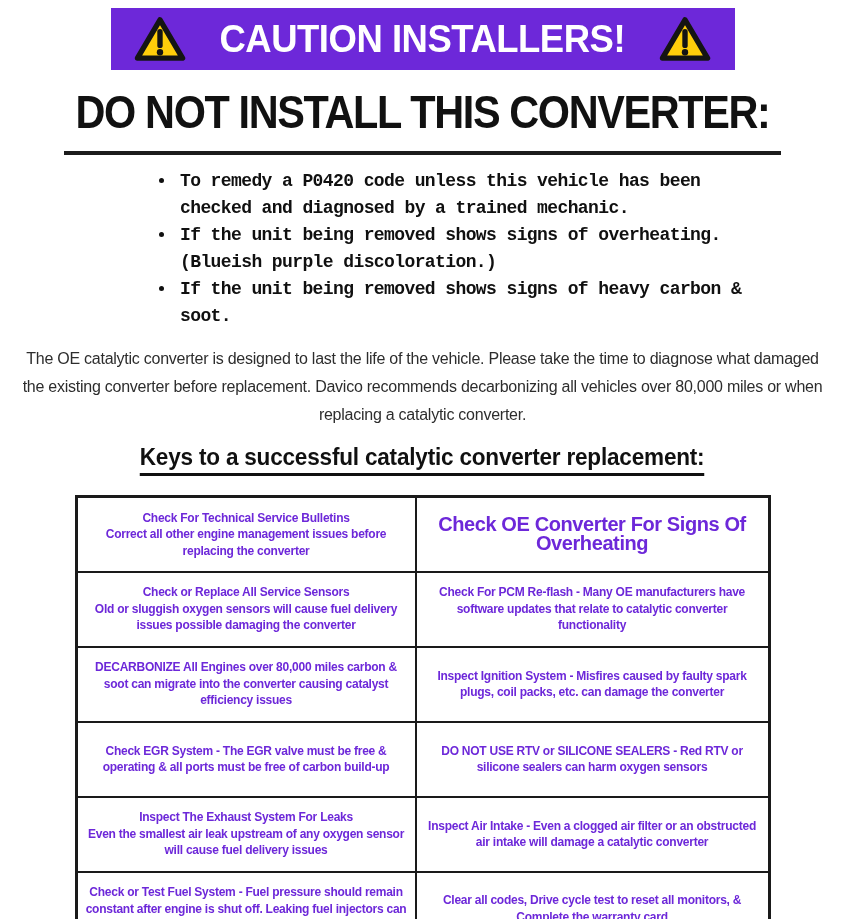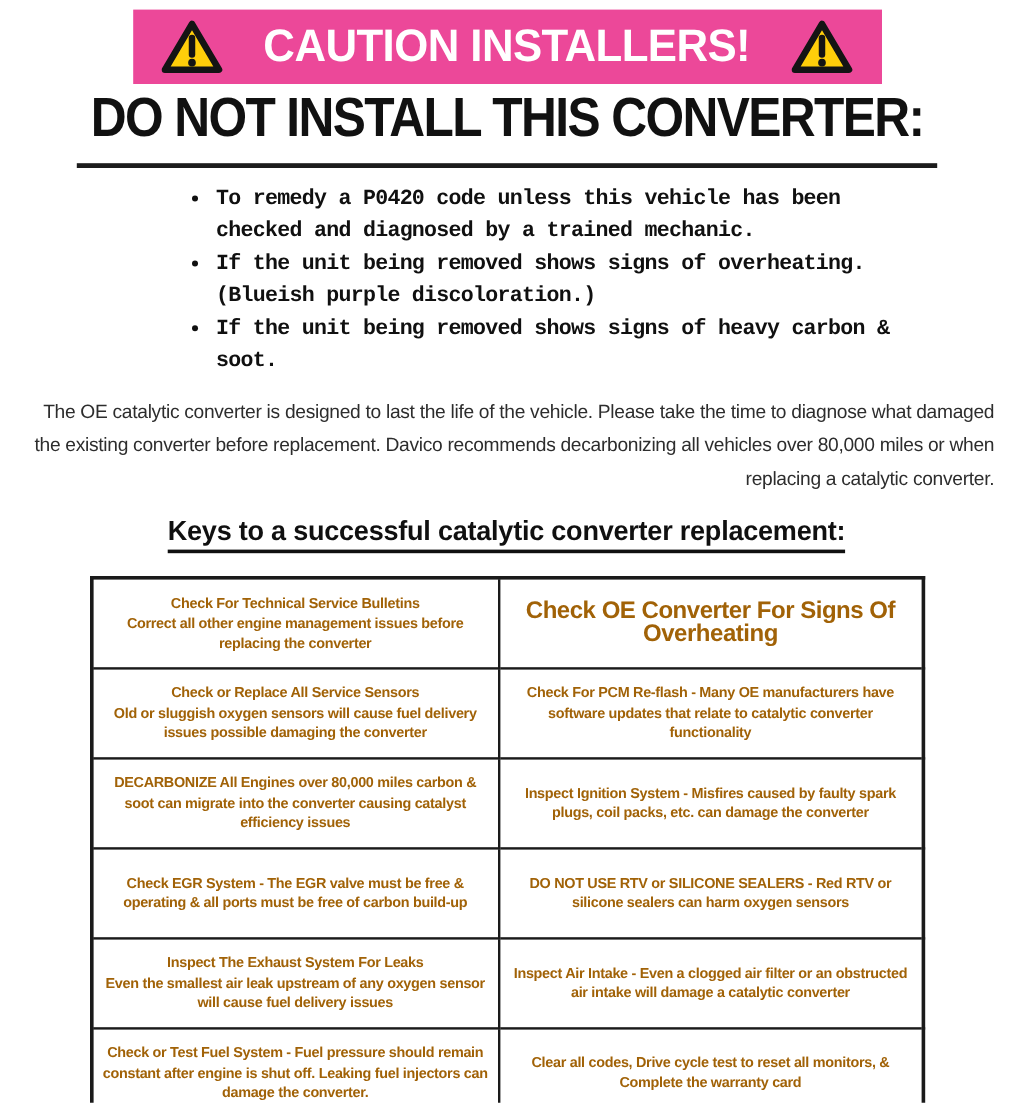--- a/index.html
+++ b/index.html
@@ -3,49 +3,49 @@
 <meta charset="utf-8">
 <style>
   * { margin:0; padding:0; box-sizing:border-box; }
   html,body { width:845px; background:#ffffff; }
   body {
     height:919px; overflow:hidden; position:relative;
     font-family:"Liberation Sans", sans-serif; color:#141414;
   }
   .banner {
     width:624px; height:62px; margin:8px auto 0;
-    background:#ec4899;
+    background:#6d28d9;
     display:flex; align-items:center; justify-content:center; gap:24px;
   }
   .banner-label {
     color:#ffffff; font-weight:bold; font-size:38px;
     letter-spacing:-0.5px; white-space:nowrap;
     display:inline-block; transform:scaleX(0.96);
   }
   .tri-icon { display:block; }
   .main-heading {
-    text-align:center;
+    margin-top:15px; text-align:center;
     font-size:46px; font-weight:bold; color:#111;
   }
   .main-heading .condense {
     display:inline-block; transform:scaleX(0.90);
     letter-spacing:-1.5px; white-space:nowrap;
   }
   .rule {
     width:717px; height:4px; background:#1c1c1c;
     border:0; margin:12px auto 13px;
   }
   .warnings {
     width:622px; margin:0 0 0 152px; padding-left:24px;
     font-size:18px; font-weight:bold; letter-spacing:-0.6px;
     line-height:27px; color:#101010;font-family:Liberation Mono, monospace;
   }
   .warnings li { padding-left:4px; }
   .advisory {
-    width:812px; margin:15px auto 0; text-align:right;
+    width:812px; margin:15px auto 0; text-align:center;
     font-size:16px; line-height:28px; letter-spacing:-0.25px;
     color:#2d2d2d;
   }
   .keys-heading {
     margin-top:15px; text-align:center;
     font-size:23px; font-weight:bold; letter-spacing:-0.2px; color:#101010;
   }
   .keys-heading .underlined {
     border-bottom:3px solid #101010; padding-bottom:2px;
     display:inline-block; transform:scaleX(0.98);
@@ -53,21 +53,21 @@
   .keys-table {
     width:696px; margin:19px auto 0;
     border-collapse:collapse; border:3px solid #1a1a1a;
     table-layout:fixed;
   }
   .keys-table td {
     border:2px solid #1a1a1a;
     height:75px; padding:4px 8px;
     text-align:center; vertical-align:middle;
     font-weight:bold; font-size:12px; letter-spacing:-0.25px;
-    line-height:16.5px; color:#a16207;
+    line-height:16.5px; color:#6d28d9;
   }
   .keys-table td.col-left  { width:49%; }
   .keys-table td.col-right { width:51%; }
   .keys-table td.big { font-size:20px; letter-spacing:-0.4px; line-height:19px; }
 </style>
 </head>
 <body>
 
 <div>
 

